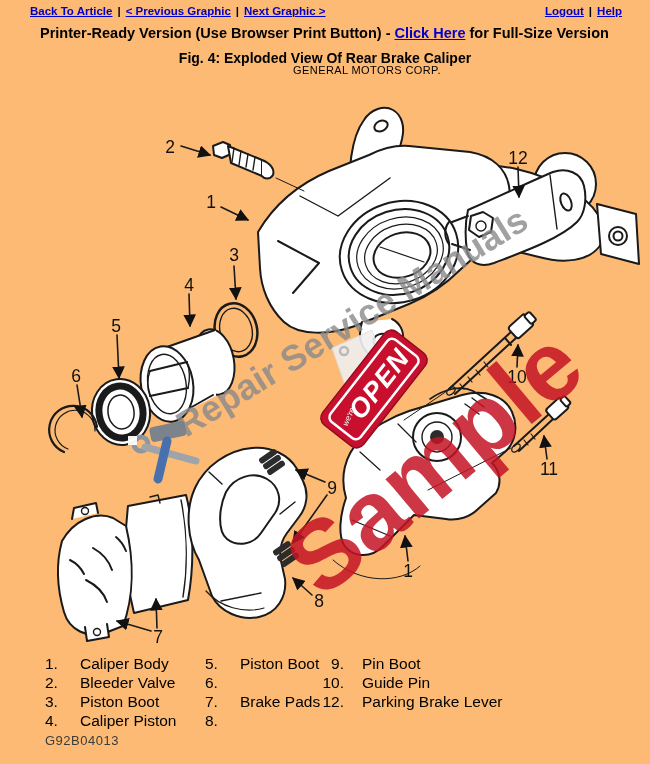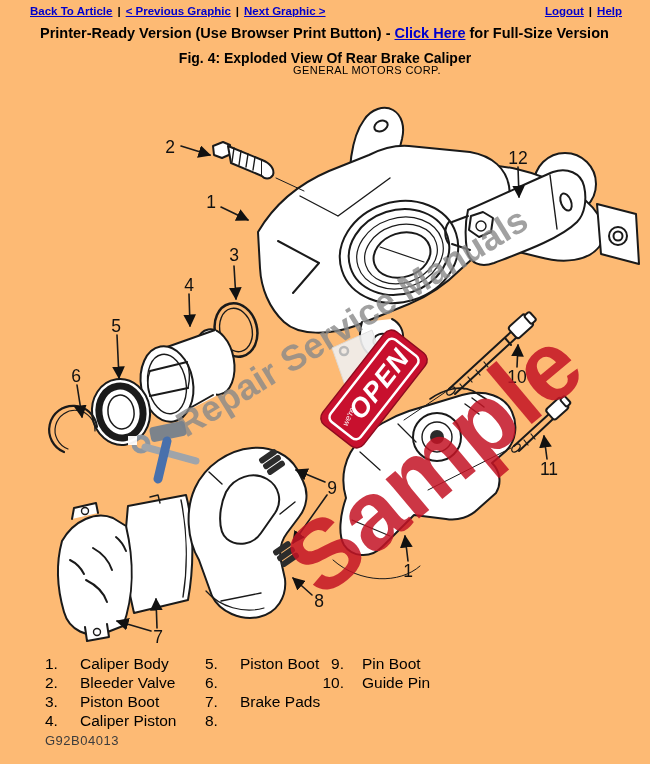--- a/index.html
+++ b/index.html
@@ -291,18 +291,22 @@
     </div>
     <div class="pl-col pl-col3">
       <div class="pl-item">
           <span class="pl-num">9.</span>
           <span class="pl-name">Pin Boot</span>
         </div>
       <div class="pl-item">
           <span class="pl-num">10.</span>
           <span class="pl-name">Guide Pin</span>
         </div>
+      <div class="pl-item">
+          <span class="pl-num">12.</span>
+          <span class="pl-name">Parking Brake Lever</span>
+        </div>
     </div>
   </div>
 
   <div class="gnum">G92B04013</div>
 
 </div>
 
 </body></html>

